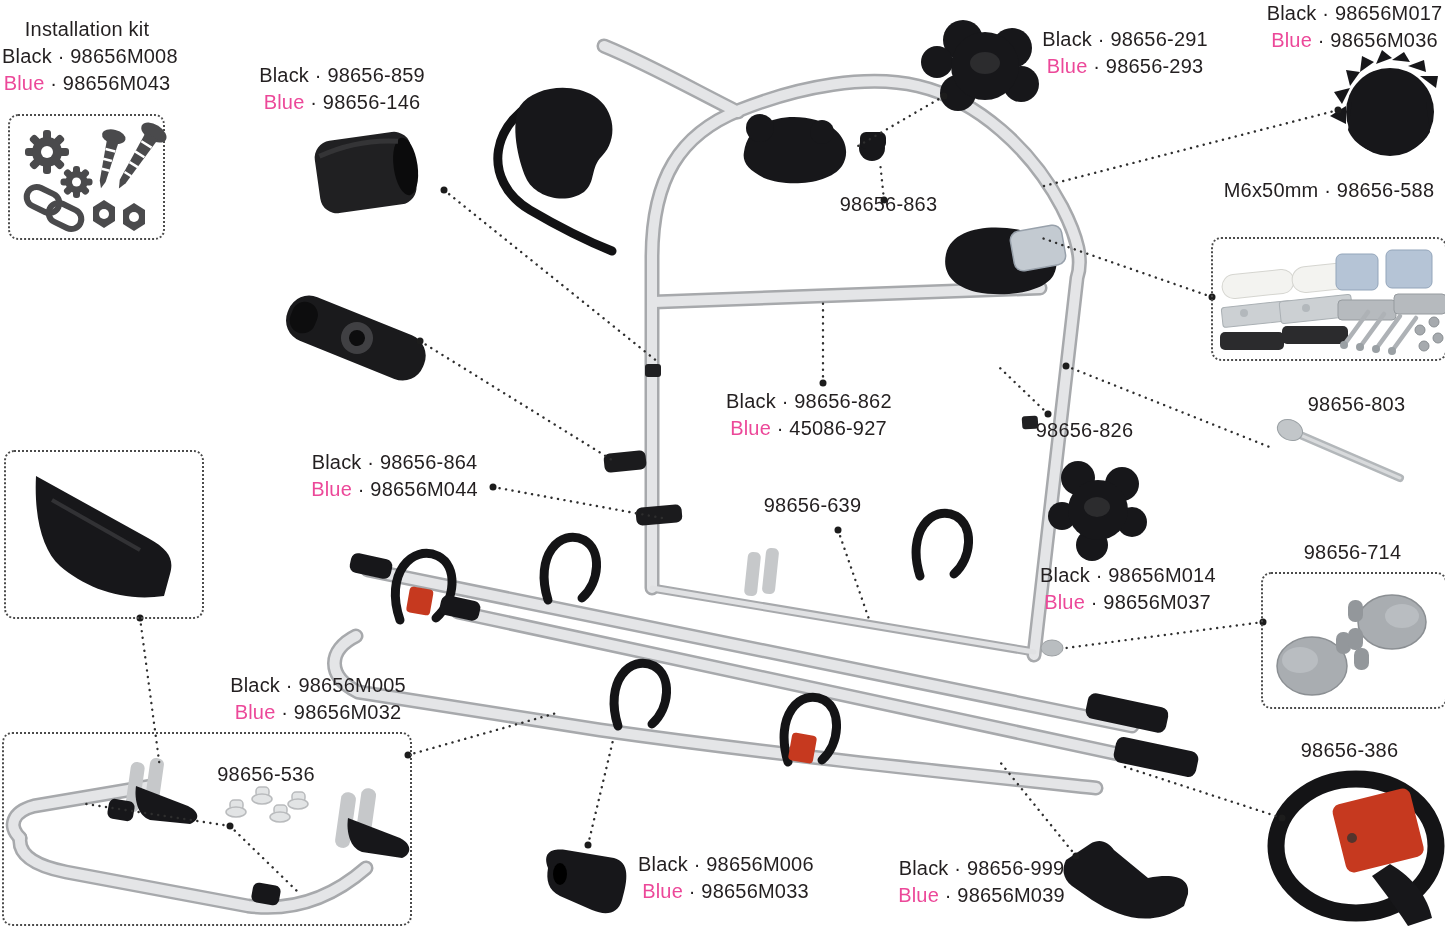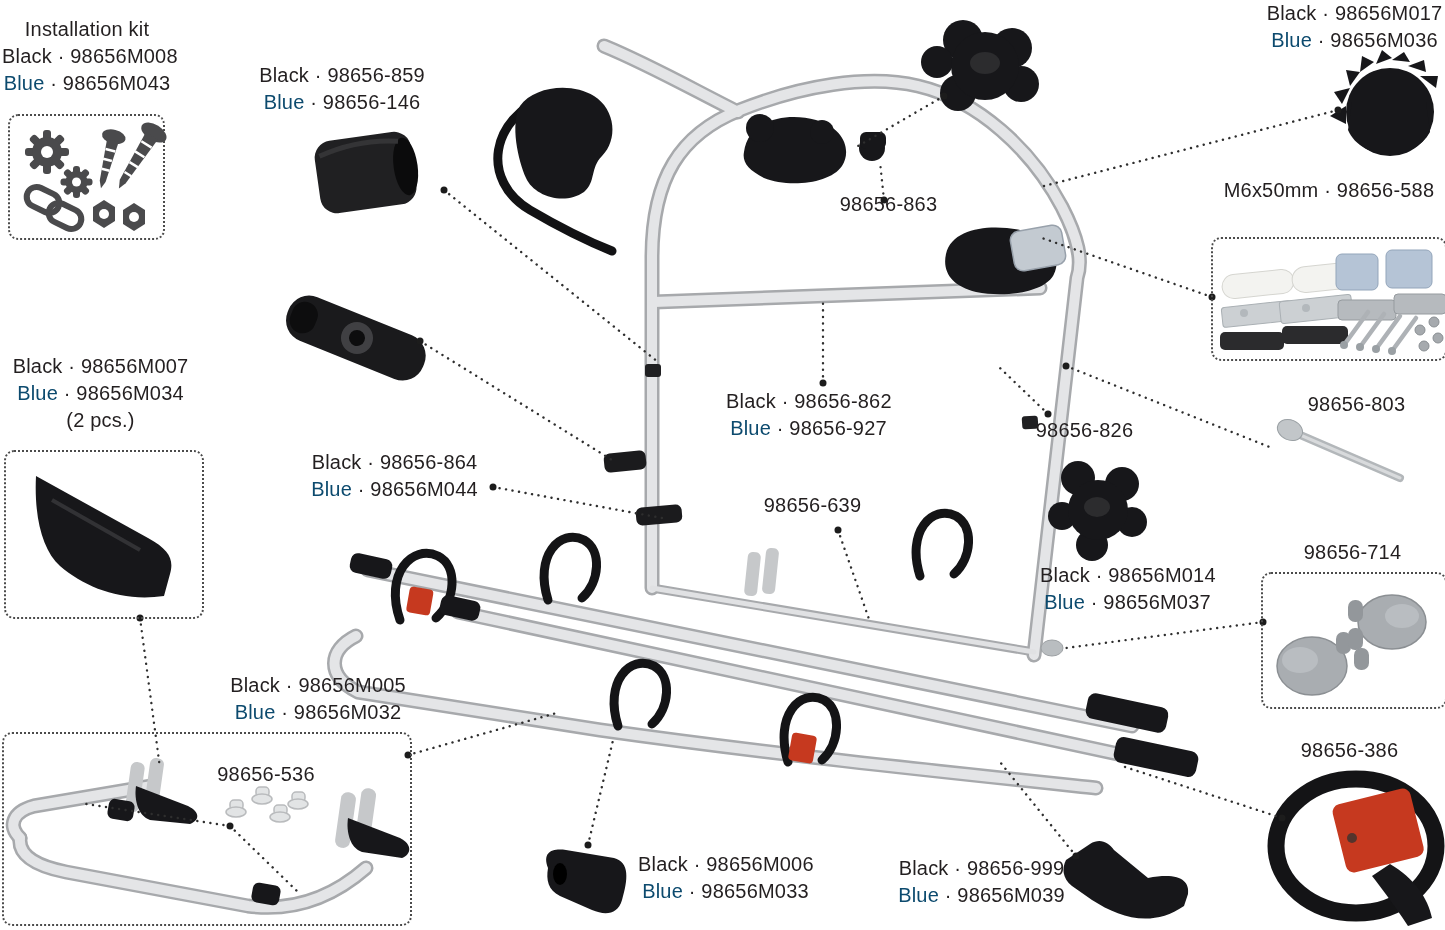--- a/index.html
+++ b/index.html
@@ -1,21 +1,21 @@
 <!DOCTYPE html>
 <html><head>
 <meta charset="utf-8">
 <style>
   html,body{margin:0;padding:0;background:#ffffff;}
   .stage{position:relative;width:1445px;height:930px;background:#ffffff;overflow:hidden;
          font-family:"Liberation Sans",sans-serif;}
   svg.draw{position:absolute;left:0;top:0;z-index:1;}
   .lbl{position:absolute;z-index:3;color:#231f20;font-size:20px;line-height:27px;
        text-align:center;white-space:nowrap;letter-spacing:.2px;}
-  .blue{color:#0c4a6e;}
+  .blue{color:#ec4899;}
   .dbox{position:absolute;z-index:2;border:2px dotted #4b4b4b;border-radius:10px;}
   
   .tubeO{fill:none;stroke:#a7a9ac;stroke-width:15;stroke-linecap:round;stroke-linejoin:round;}
   .tubeI{fill:none;stroke:#e4e5e7;stroke-width:10;stroke-linecap:round;stroke-linejoin:round;}
   .supO{fill:none;stroke:#a7a9ac;stroke-width:9;stroke-linecap:round;}
   .supI{fill:none;stroke:#e0e1e3;stroke-width:5;stroke-linecap:round;}
   .blk{fill:#17171a;}
   .strap{fill:none;stroke:#141416;stroke-width:9;stroke-linecap:round;}
   .lead{fill:none;stroke:#2e2e2e;stroke-width:2.4;stroke-linecap:round;stroke-dasharray:0.1 6.5;}
   .dot{fill:#1c1c1c;}
@@ -321,25 +321,20 @@
     <div><span>Black</span><span> · 98656M008</span></div>
     <div><span class="blue">Blue</span><span> · 98656M043</span></div>
   </div>
 
   <div class="lbl" style="left:252px;top:62px;width:180px">
     <div><span>Black</span><span> · 98656-859</span></div>
     <div><span class="blue">Blue</span><span> · 98656-146</span></div>
   </div>
 
 
-  <div class="lbl" style="left:8px;top:353px;width:185px">
-    <div><span>Black</span><span> · 98656M007</span></div>
-    <div><span class="blue">Blue</span><span> · 98656M034</span></div>
-    <div>(2 pcs.)</div>
-  </div>
 
   <div class="lbl" style="left:302px;top:449px;width:185px">
     <div><span>Black</span><span> · 98656-864</span></div>
     <div><span class="blue">Blue</span><span> · 98656M044</span></div>
   </div>
 
   <div class="lbl" style="left:228px;top:672px;width:180px">
     <div><span>Black</span><span> · 98656M005</span></div>
     <div><span class="blue">Blue</span><span> · 98656M032</span></div>
   </div>
@@ -351,28 +346,32 @@
   <div class="lbl" style="left:638px;top:851px;width:175px">
     <div><span>Black</span><span> · 98656M006</span></div>
     <div><span class="blue">Blue</span><span> · 98656M033</span></div>
   </div>
 
   <div class="lbl" style="left:884px;top:855px;width:195px">
     <div><span>Black</span><span> · 98656-999</span></div>
     <div><span class="blue">Blue</span><span> · 98656M039</span></div>
   </div>
 
+  <div class="lbl" style="left:1040px;top:26px;width:170px">
+    <div><span>Black</span><span> · 98656-291</span></div>
+    <div><span class="blue">Blue</span><span> · 98656-293</span></div>
+  </div>
 
   <div class="lbl" style="left:836px;top:191px;width:105px">
     <div>98656-863</div>
   </div>
 
   <div class="lbl" style="left:726px;top:388px;width:165px">
     <div><span>Black</span><span> · 98656-862</span></div>
-    <div><span class="blue">Blue</span><span> · 98656-927</span></div>
+    <div><span class="blue">Blue</span><span> · 45086-927</span></div>
   </div>
 
   <div class="lbl" style="left:1032px;top:417px;width:105px">
     <div>98656-826</div>
   </div>
 
   <div class="lbl" style="left:760px;top:492px;width:105px">
     <div>98656-639</div>
   </div>
 

